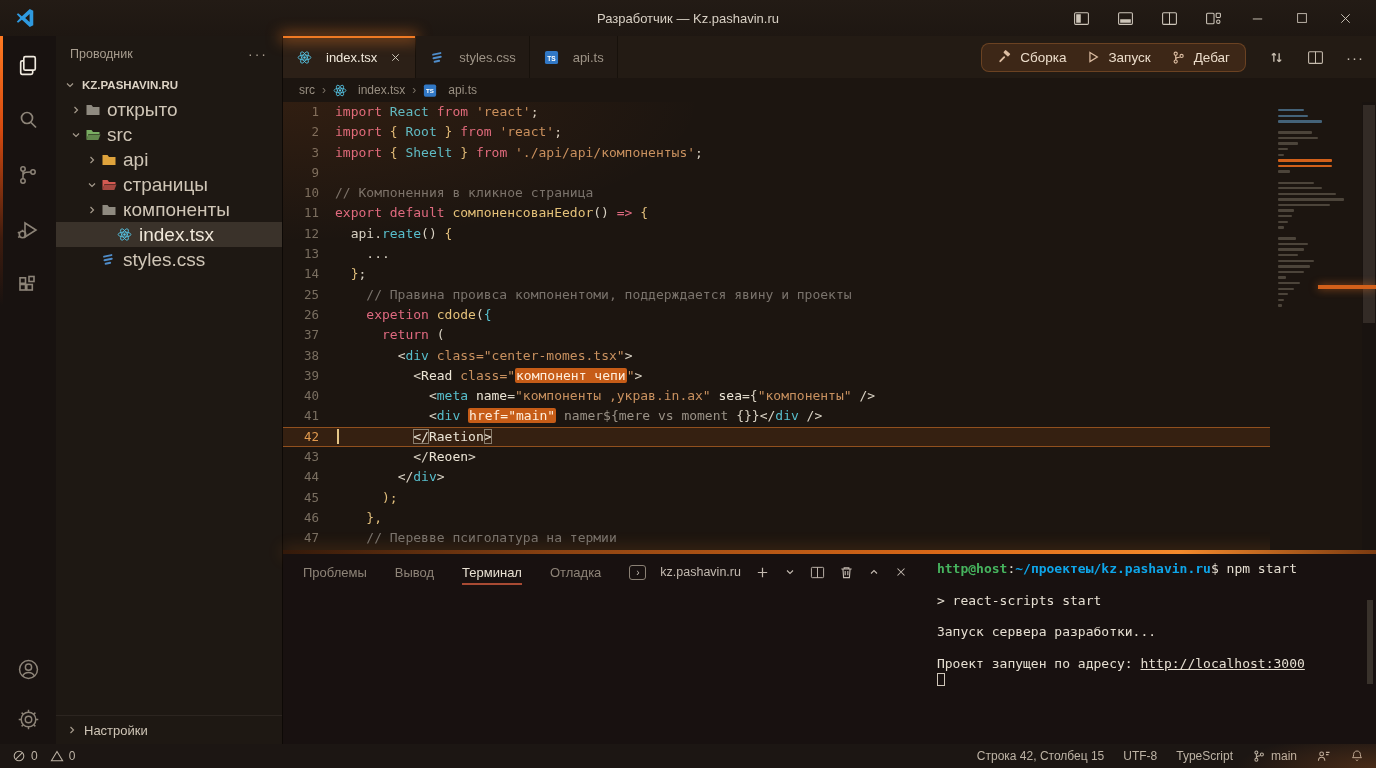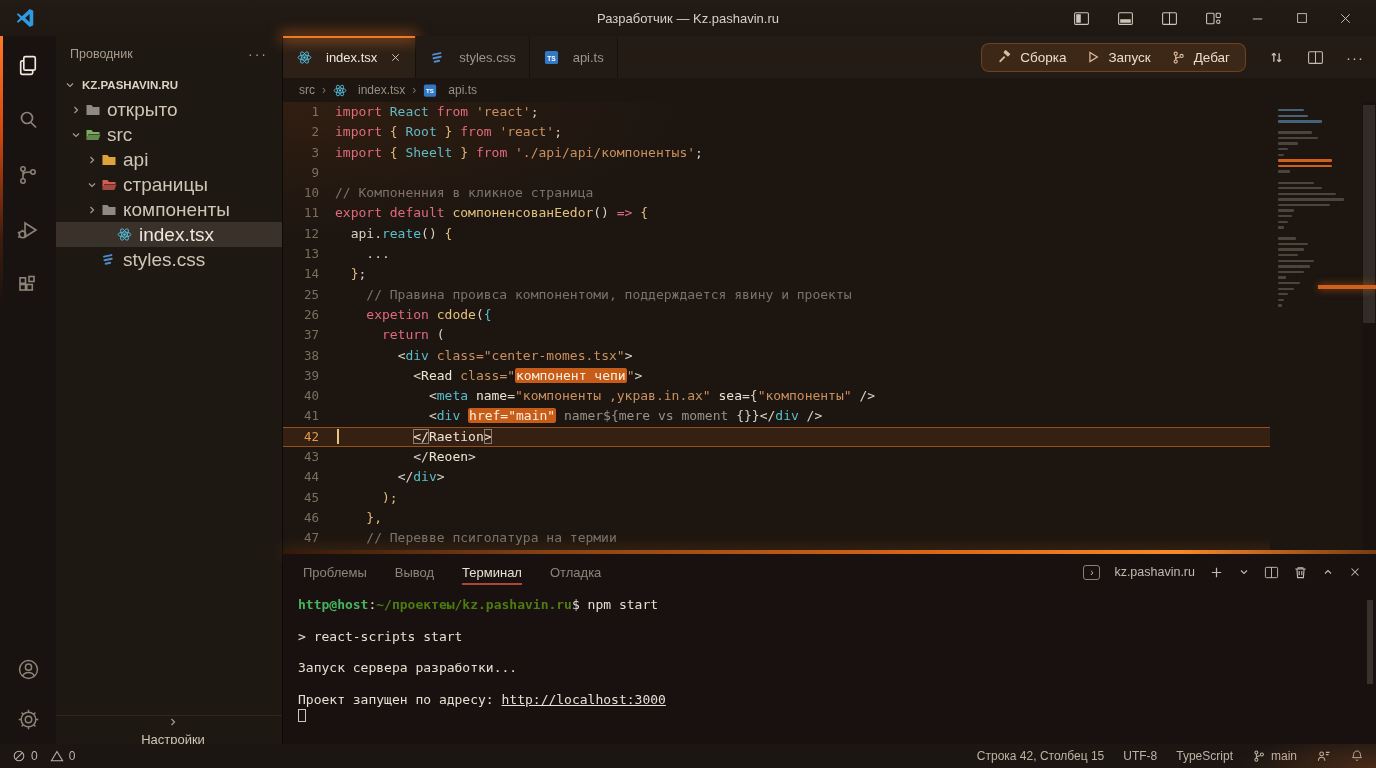--- a/index.html
+++ b/index.html
@@ -30,21 +30,21 @@
   .sb-more { margin-left:auto; letter-spacing:2px; color:#a89d8f; font-size:14px; }
   .sb-root { height:25px; flex:none; display:flex; align-items:center; font-weight:bold; font-size:11.5px; color:#ddd3c5; padding-left:6px; gap:4px; }
   .tree { flex:none; }
   .tree-item { height:25px; display:flex; align-items:center; font-size:19px; color:#cfc5b6; }
   .tree-item.selected { background:#3a322a; color:#efe7d9; }
   .chev { width:16px; flex:none; display:flex; align-items:center; justify-content:center; color:#a59a8c; }
   .chev svg { transform:rotate(-90deg); }
   .chev.open svg { transform:none; }
   .t-ic { width:17px; height:17px; flex:none; margin-right:6px; display:flex; align-items:center; justify-content:center; }
   .fld-gray{color:#8f8a80} .fld-green{color:#79ad62} .fld-yellow{color:#dfa33c} .fld-red{color:#d45a52}
-  .sb-footer { margin-top:auto; height:29px; border-top:1px solid #2c2520; display:flex; align-items:center; font-size:13px; color:#cfc5b6; padding-left:8px; gap:4px;flex-direction:column; }
+  .sb-footer { margin-top:auto; height:29px; border-top:1px solid #2c2520; display:flex; align-items:center; font-size:13px; color:#cfc5b6; padding-left:8px; gap:4px; }
 
   
   .editorcol { flex:1; min-width:0; display:flex; flex-direction:column; background:#1c1510; }
   .tabbar { height:42px; flex:none; display:flex; align-items:stretch; background:#231b14; position:relative; }
   .tab { display:flex; align-items:center; gap:7px; padding:0 13px; font-size:13px; color:#9d9386; background:#221a14; border-right:1px solid #17110b; position:relative; }
   .tab.active { background:#2c2017; color:#f0e8da; }
   .tab.active::before { content:''; position:absolute; top:0; left:0; right:0; height:2px; background:#f07a24; box-shadow:0 0 14px 3px rgba(240,122,36,.55); }
   .tab-close { margin-left:5px; color:#cfc6b9; display:flex; }
   .tab-actions { position:absolute; right:12px; top:0; bottom:0; display:flex; align-items:center; gap:22px; }
   .action-pill { display:flex; align-items:center; gap:20px; background:rgba(190,100,40,.17); border:1px solid rgba(225,135,60,.28); border-radius:8px; padding:6px 15px; color:#ecddcb; font-size:13.5px; }
@@ -76,31 +76,31 @@
   .minimap { position:absolute; top:0; right:14px; width:92px; height:100%; background:#1c1510; padding:7px 0 0; z-index:2; }
   .mm-row { height:2.4px; margin:0 8px 3.2px; border-radius:1px; }
   .mm-g{background:rgba(155,144,128,.38)} .mm-b{background:rgba(95,150,190,.6)} .mm-o{background:#d2601a}
   .ed-scroll { position:absolute; top:0; right:0; width:14px; height:100%; background:#191310; z-index:3; }
   .ed-thumb { position:absolute; top:3px; right:1px; width:12px; height:218px; background:rgba(145,132,118,.22); }
   .ed-mark { position:absolute; right:0; width:58px; top:183px; height:4px; background:#d2601a; box-shadow:0 0 8px rgba(240,120,40,.65); z-index:4; }
 
   
   .panel-sep { height:4px; flex:none; background:linear-gradient(90deg,#33190a,#8a4212 25%,#d96818 60%,#f58a2c 82%,#7a3a10);
      box-shadow:0 0 16px rgba(240,130,40,.45); }
-  .panel { height:190px; flex:none; background:#181110; display:flex; flex-direction:column; position:relative; }
+  .panel { height:190px; flex:none; background:#181110; display:flex; position:relative; }
   .panel-head { height:36px; flex:none; display:flex; align-items:center; padding:0 14px 0 20px; }
   .ptab { margin-right:28px; font-size:13px; color:#8e8478; height:100%; display:flex; align-items:center; position:relative; }
   .ptab.active { color:#e9e1d3; }
   .ptab.active::after { content:''; position:absolute; left:0; right:0; bottom:5px; height:2px; background:#a84a33; }
   .phead-right { margin-left:auto; display:flex; align-items:center; gap:14px; color:#c3bab0; font-size:12.5px; }
   .term-tag { width:17px; height:15px; border:1px solid #8a8074; border-radius:3px; display:flex; align-items:center; justify-content:center; font-size:10px; color:#c3bab0; }
   .ph-ic { display:flex; align-items:center; color:#c3bab0; }
   .terminal { flex:1; padding:7px 0 0 15px; font-family:"DejaVu Sans Mono",monospace; font-size:13px; line-height:15.8px; position:relative; }
   .tl { white-space:pre; min-height:15.8px; }
-  .tt-g{color:#46b45e;font-weight:bold} .tt-w{color:#e6dfd2} .tt-b{color:#4d7c0f;font-weight:bold}
+  .tt-g{color:#46b45e;font-weight:bold} .tt-w{color:#e6dfd2} .tt-b{color:#0ea5e9;font-weight:bold}
   .tt-u{color:#e6dfd2;text-decoration:underline}
   .term-caret { display:inline-block; width:8px; height:13px; border:1px solid #cfc6b9; vertical-align:-2px; }
   .p-thumb { position:absolute; right:3px; top:46px; width:6px; height:84px; background:#39322b; }
 
   
   .statusbar { height:24px; background:#1c1613; display:flex; align-items:center; font-size:12px; color:#bdb3a5; padding:0 12px; position:relative; }
   .statusbar::after { content:''; position:absolute; right:0; top:0; width:240px; height:100%; pointer-events:none;
      background:radial-gradient(140px 34px at 100% 100%, rgba(235,120,40,.22), transparent); }
   .st-left { display:flex; align-items:center; gap:12px; }
   .st-item { display:flex; align-items:center; gap:5px; }

